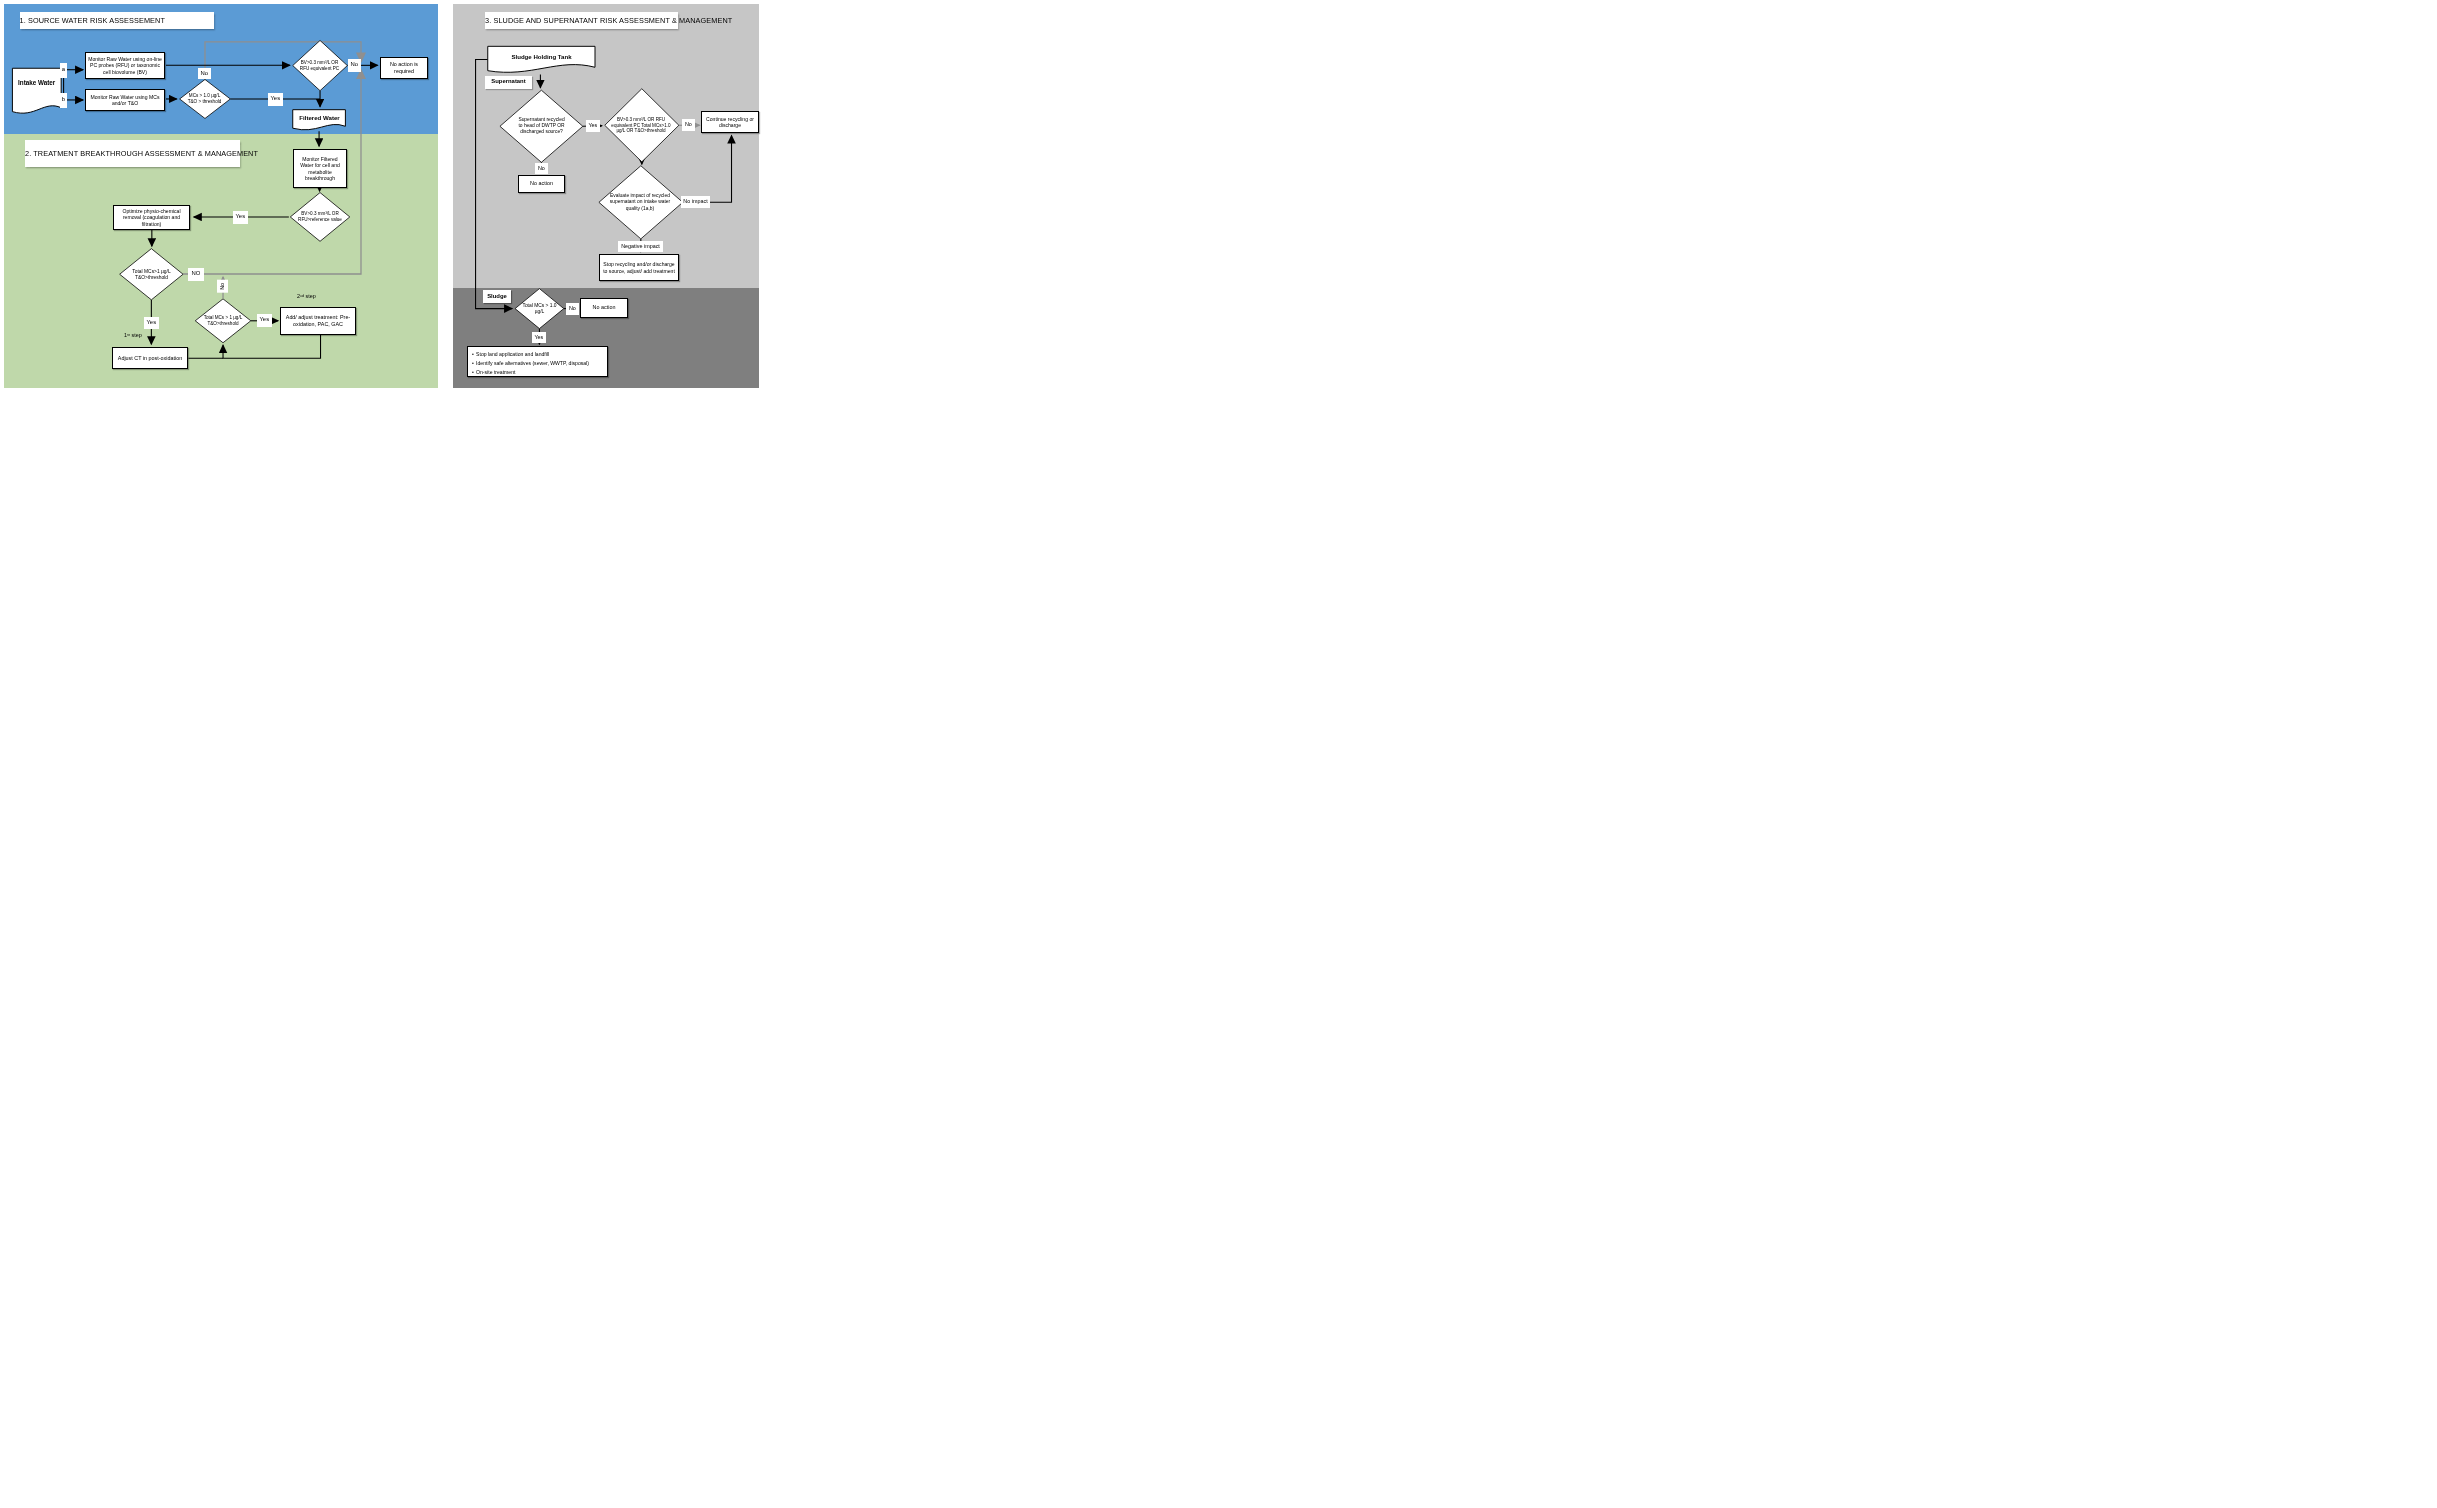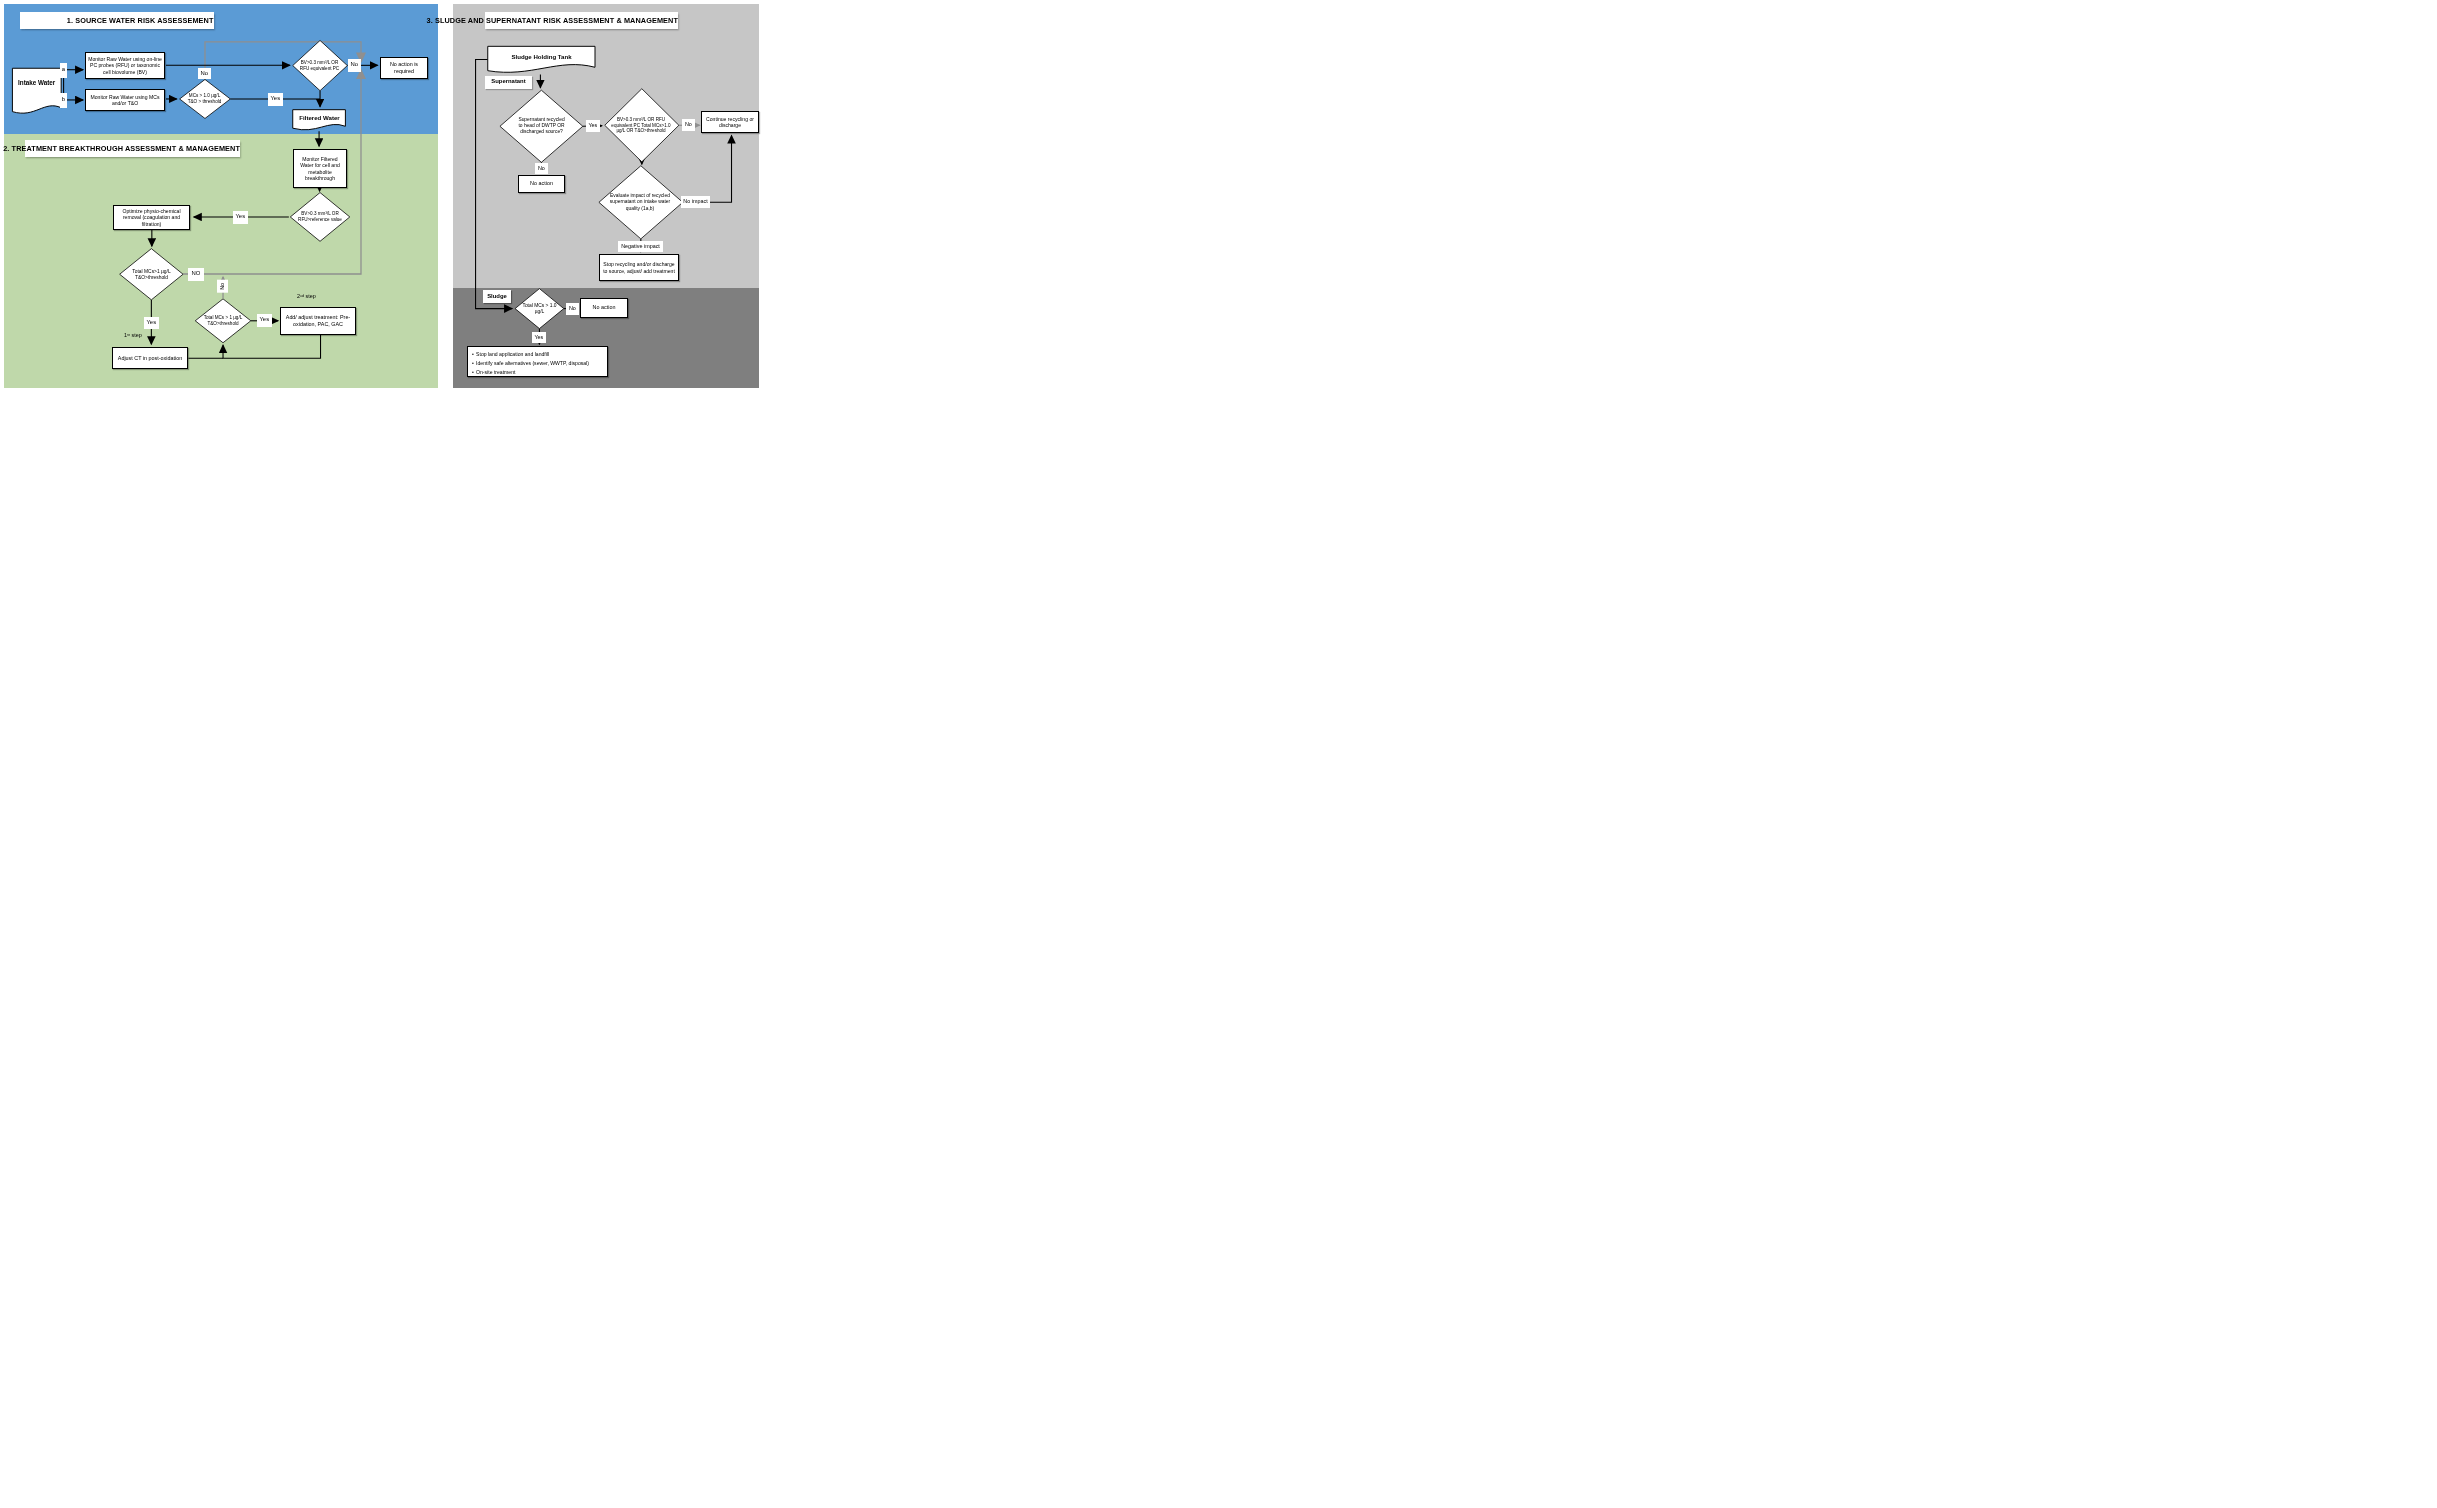--- a/index.html
+++ b/index.html
@@ -1,20 +1,20 @@
 <!DOCTYPE html>
 <html style="font-size:7.8px"><head>
 <meta charset="utf-8">
 <style>
   html,body{margin:0;padding:0;background:#ffffff;font-family:"Liberation Sans",sans-serif;}
   #canvas{position:relative;width:761px;height:391px;background:#ffffff;overflow:hidden;}
   .panel{position:absolute;}
   .titlebox{position:absolute;background:#ffffff;box-shadow:1px 1.5px 1.5px rgba(0,0,0,0.25);
-    display:flex;align-items:center;justify-content:flex-end;font-size:7.3px;color:#000;
-    letter-spacing:0.1px;white-space:nowrap;font-weight:bold;}
+    display:flex;align-items:center;justify-content:flex-start;font-size:7.3px;color:#000;
+    letter-spacing:0.1px;white-space:nowrap;}
   .pbox{position:absolute;background:#ffffff;border:1px solid #000;box-shadow:1px 1px 1px rgba(0,0,0,0.3);
     display:flex;align-items:center;justify-content:center;text-align:center;color:#000;
     font-size:5.1px;line-height:1.25;padding:1px 2px;box-sizing:border-box;}
   .dtext{position:absolute;display:flex;align-items:center;justify-content:center;text-align:center;
     color:#000;font-size:4.9px;line-height:1.25;pointer-events:none;}
   .lbl{position:absolute;background:#ffffff;display:flex;align-items:center;justify-content:center;
     color:#000;font-size:5.9px;line-height:1;padding:0.5px 1px;box-sizing:border-box;}
   .plain{position:absolute;color:#000;font-size:5.4px;white-space:nowrap;}
   .doctext{position:absolute;display:flex;align-items:center;justify-content:center;text-align:center;
     color:#000;font-weight:bold;pointer-events:none;}
@@ -94,21 +94,21 @@
       <polygon points="1110,185 1195,259 1110,333 1025,259"></polygon>
       <polygon points="1316,182 1392,257 1316,332 1240,257"></polygon>
       <polygon points="1314,340 1400,415 1314,490 1228,415"></polygon>
       <polygon points="1106,592 1156,633 1106,674 1056,633"></polygon>
     </g>
   </svg>
 
   <div class="titlebox" style="left:19.5px;top:11.7px;width:194px;height:17.6px;">
       <span>1. SOURCE WATER RISK ASSESSEMENT</span>
     </div>
-  <div class="titlebox" style="left:25px;top:140px;width:215px;height:17px;">
+  <div class="titlebox" style="left:25px;top:140px;width:215px;height:27px;">
       <span>2. TREATMENT BREAKTHROUGH ASSESSMENT &amp; MANAGEMENT</span>
     </div>
   <div class="titlebox" style="left:485px;top:11.7px;width:193px;height:17.6px;">
       <span>3. SLUDGE AND SUPERNATANT RISK ASSESSMENT &amp; MANAGEMENT</span>
     </div>
 
   <div class="doctext" style="left:12.2px;top:73px;width:49px;height:19.5px;font-size:6.3px;">Intake Water</div>
   <div class="lbl" style="left:60px;top:63px;width:6.8px;height:14.6px;">a</div>
   <div class="lbl" style="left:60px;top:93px;width:6.8px;height:14.6px;">b</div>
   <div class="pbox" style="left:85px;top:52px;width:80px;height:27px;">Monitor Raw Water using on-line PC probes (RFU) or taxonomic cell biovolume (BV)</div>

